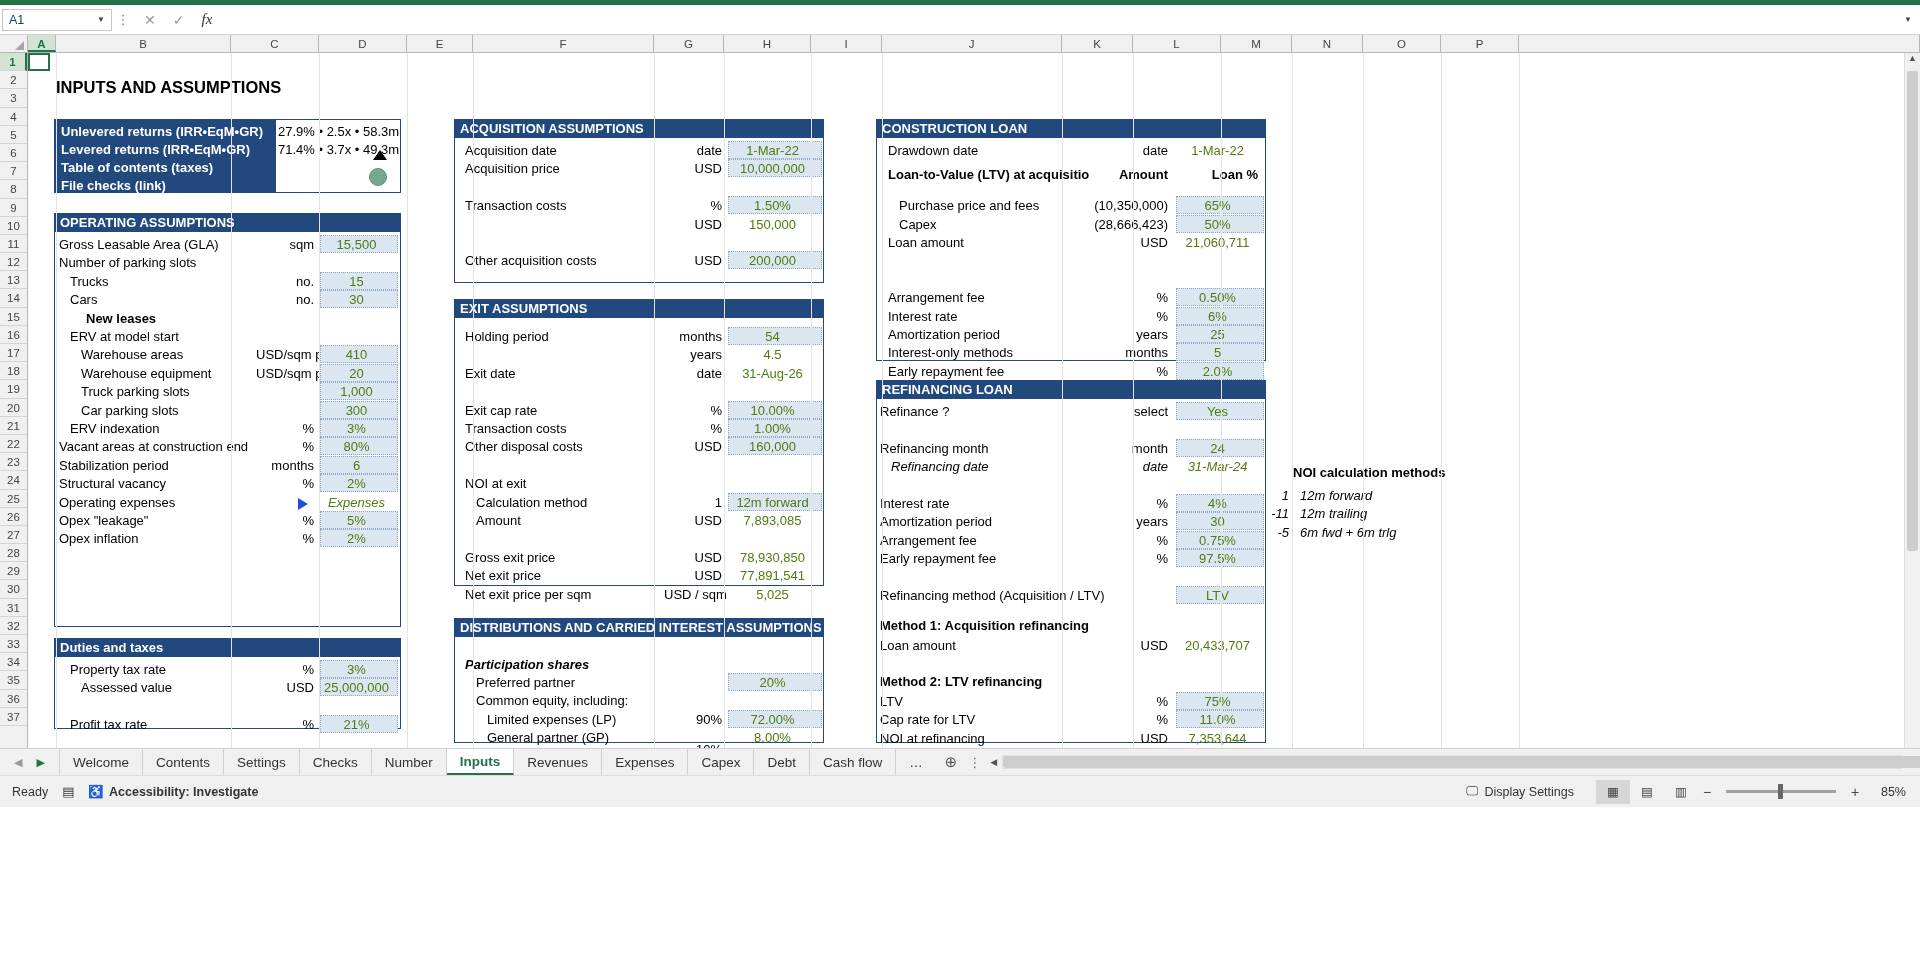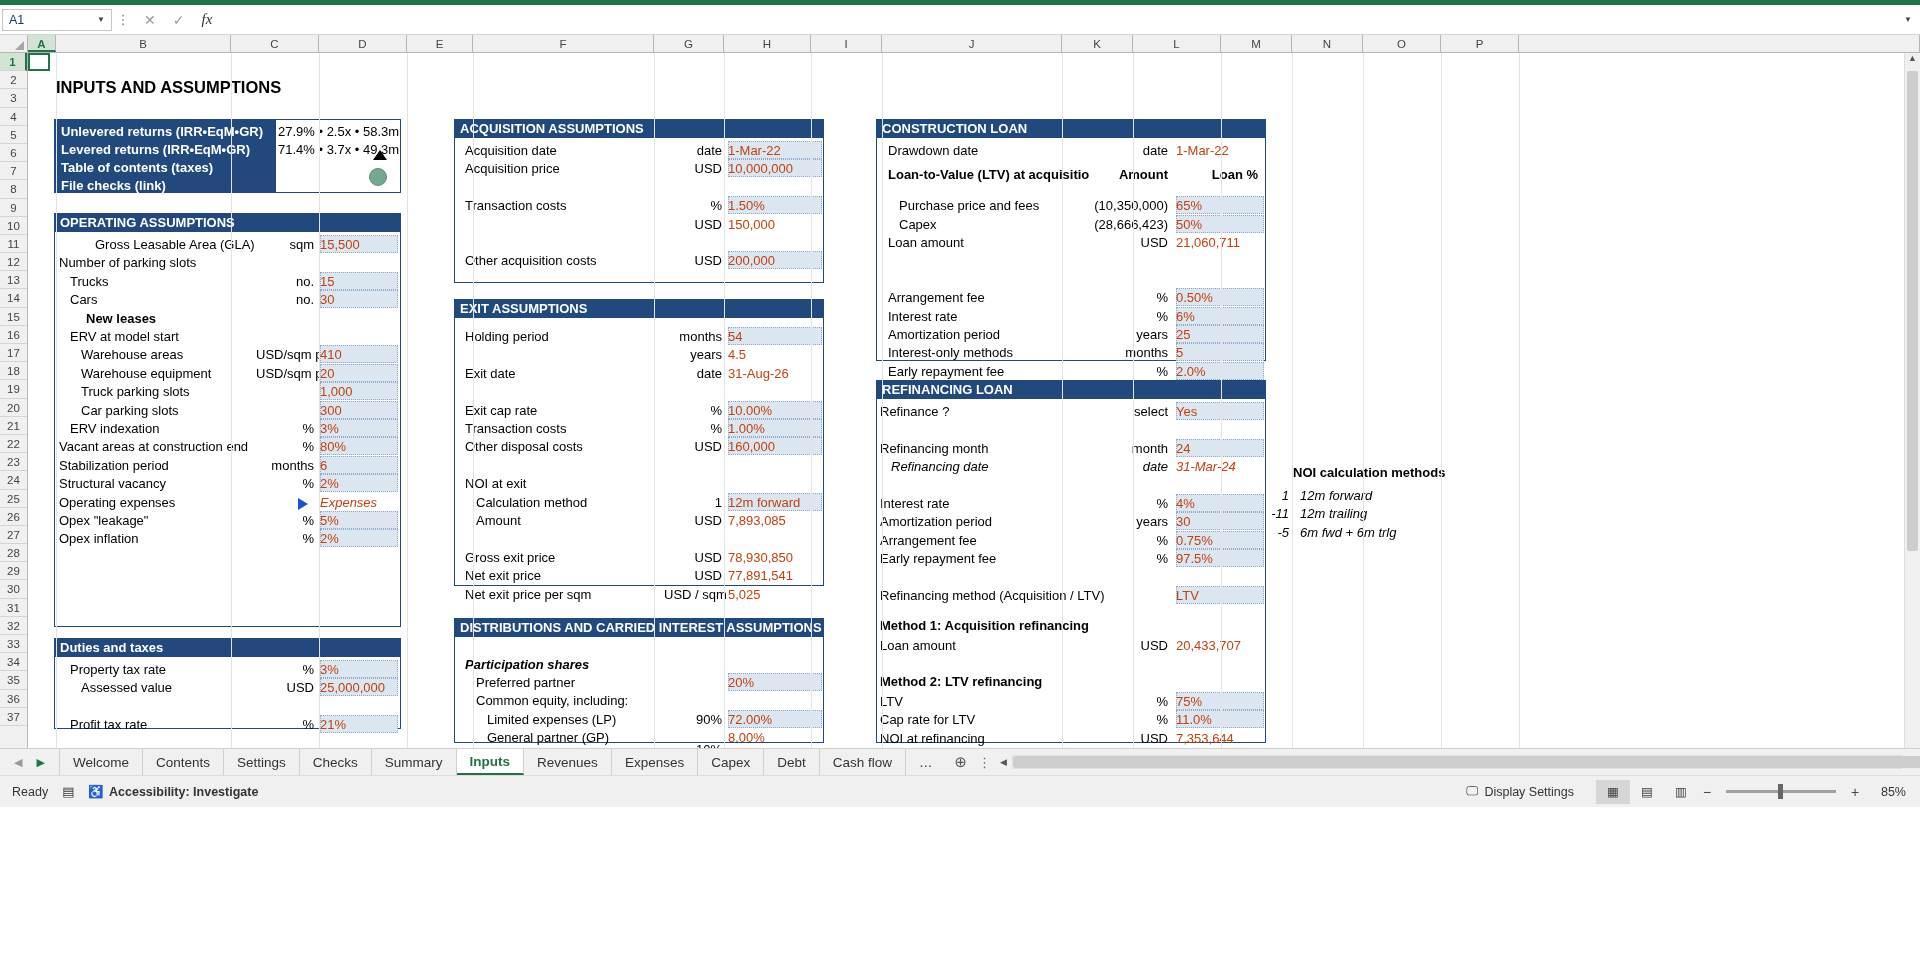--- a/index.html
+++ b/index.html
@@ -47,21 +47,21 @@
   .dark { color:#000; }
 
   
   .blk { position:absolute; border:1px solid #21497d; background:#fff; }
   .blkhd { position:absolute; background:#21497d; color:#fff; font-weight:bold; font-size:13px;
            line-height:17px; padding:0 0 0 5px; }
   .navy-panel { position:absolute; background:#21497d; }
 
   
   .inp { position:absolute; background:#dce6f1; border:1px dotted #8ea9c9; }
-  .inpv { position:absolute; color:#c2410c; text-align:left; font-size:13px; line-height:17px; }
+  .inpv { position:absolute; color:#4d7c0f; text-align:center; font-size:13px; line-height:17px; }
 
   .tri-up { position:absolute; width:0;height:0;border-left:7px solid transparent;
             border-right:7px solid transparent;border-bottom:10px solid #000; }
   .tri-right { position:absolute; width:0;height:0;border-top:6px solid transparent;
             border-bottom:6px solid transparent;border-left:10px solid #1f4fd8; }
   .dot-green { position:absolute; width:18px;height:18px;border-radius:50%;background:#74a98f;
                border:1px solid #5f9179; }
 
   
   .tabrow { height:27px; display:flex; align-items:stretch; background:#f0f0f0;
@@ -193,21 +193,21 @@
         <div class="t r" style="left:250px; top:88px; width:118px;">71.4% • 3.7x • 49.3m</div>
         <div class="t b" style="left:33px; top:106px; color:#fff;">Table of contents (taxes)</div>
         <div class="t b" style="left:33px; top:124px; color:#fff;">File checks (link)</div>
       </div>
     <div class="tri-up" style="left:345px; top:97px;"></div>
     <div class="dot-green" style="left:341px; top:115px;"></div>
 
     <div class="blk" style="left:26px; top:160px; width:347px; height:414px;"></div>
     <div class="blkhd" style="left:27px; top:161px; width:345px; height:18px;">OPERATING ASSUMPTIONS</div>
     <div id="opex-rows">
-        <div class="t" style="left:31px; top:183px;margin-left:36px;">Gross Leasable Area (GLA)</div>
+        <div class="t" style="left:31px; top:183px;">Gross Leasable Area (GLA)</div>
         <div class="t r" style="left:228px; top:183px; width:58px;">sqm</div>
         <div class="inp" style="left:292px; top:182px; width:78px; height:18px;"></div>
         <div class="inpv blue" style="left:292px; top:183px; width:73px;">15,500</div>
         <div class="t" style="left:31px; top:201.4px;">Number of parking slots</div>
         <div class="t" style="left:42px; top:219.8px;">Trucks</div>
         <div class="t r" style="left:228px; top:219.8px; width:58px;">no.</div>
         <div class="inp" style="left:292px; top:218.8px; width:78px; height:18px;"></div>
         <div class="inpv blue" style="left:292px; top:219.8px; width:73px;">15</div>
         <div class="t" style="left:42px; top:238.2px;">Cars</div>
         <div class="t r" style="left:228px; top:238.2px; width:58px;">no.</div>
@@ -497,21 +497,21 @@
 <div class="tabrow">
   <div class="navbtns">
     <span>◀</span>
     <span class="on">▶</span>
   </div>
   <div id="tabs" style="display:flex;">
       <div class="tab first">Welcome</div>
       <div class="tab">Contents</div>
       <div class="tab">Settings</div>
       <div class="tab">Checks</div>
-      <div class="tab">Summary</div>
+      <div class="tab">Number</div>
       <div class="tab active">Inputs</div>
       <div class="tab">Revenues</div>
       <div class="tab">Expenses</div>
       <div class="tab">Capex</div>
       <div class="tab">Debt</div>
       <div class="tab">Cash flow</div>
       <div class="tab dots">…</div>
     </div>
   <div class="addsheet">⊕</div>
   <div class="tabdots">⋮</div>

